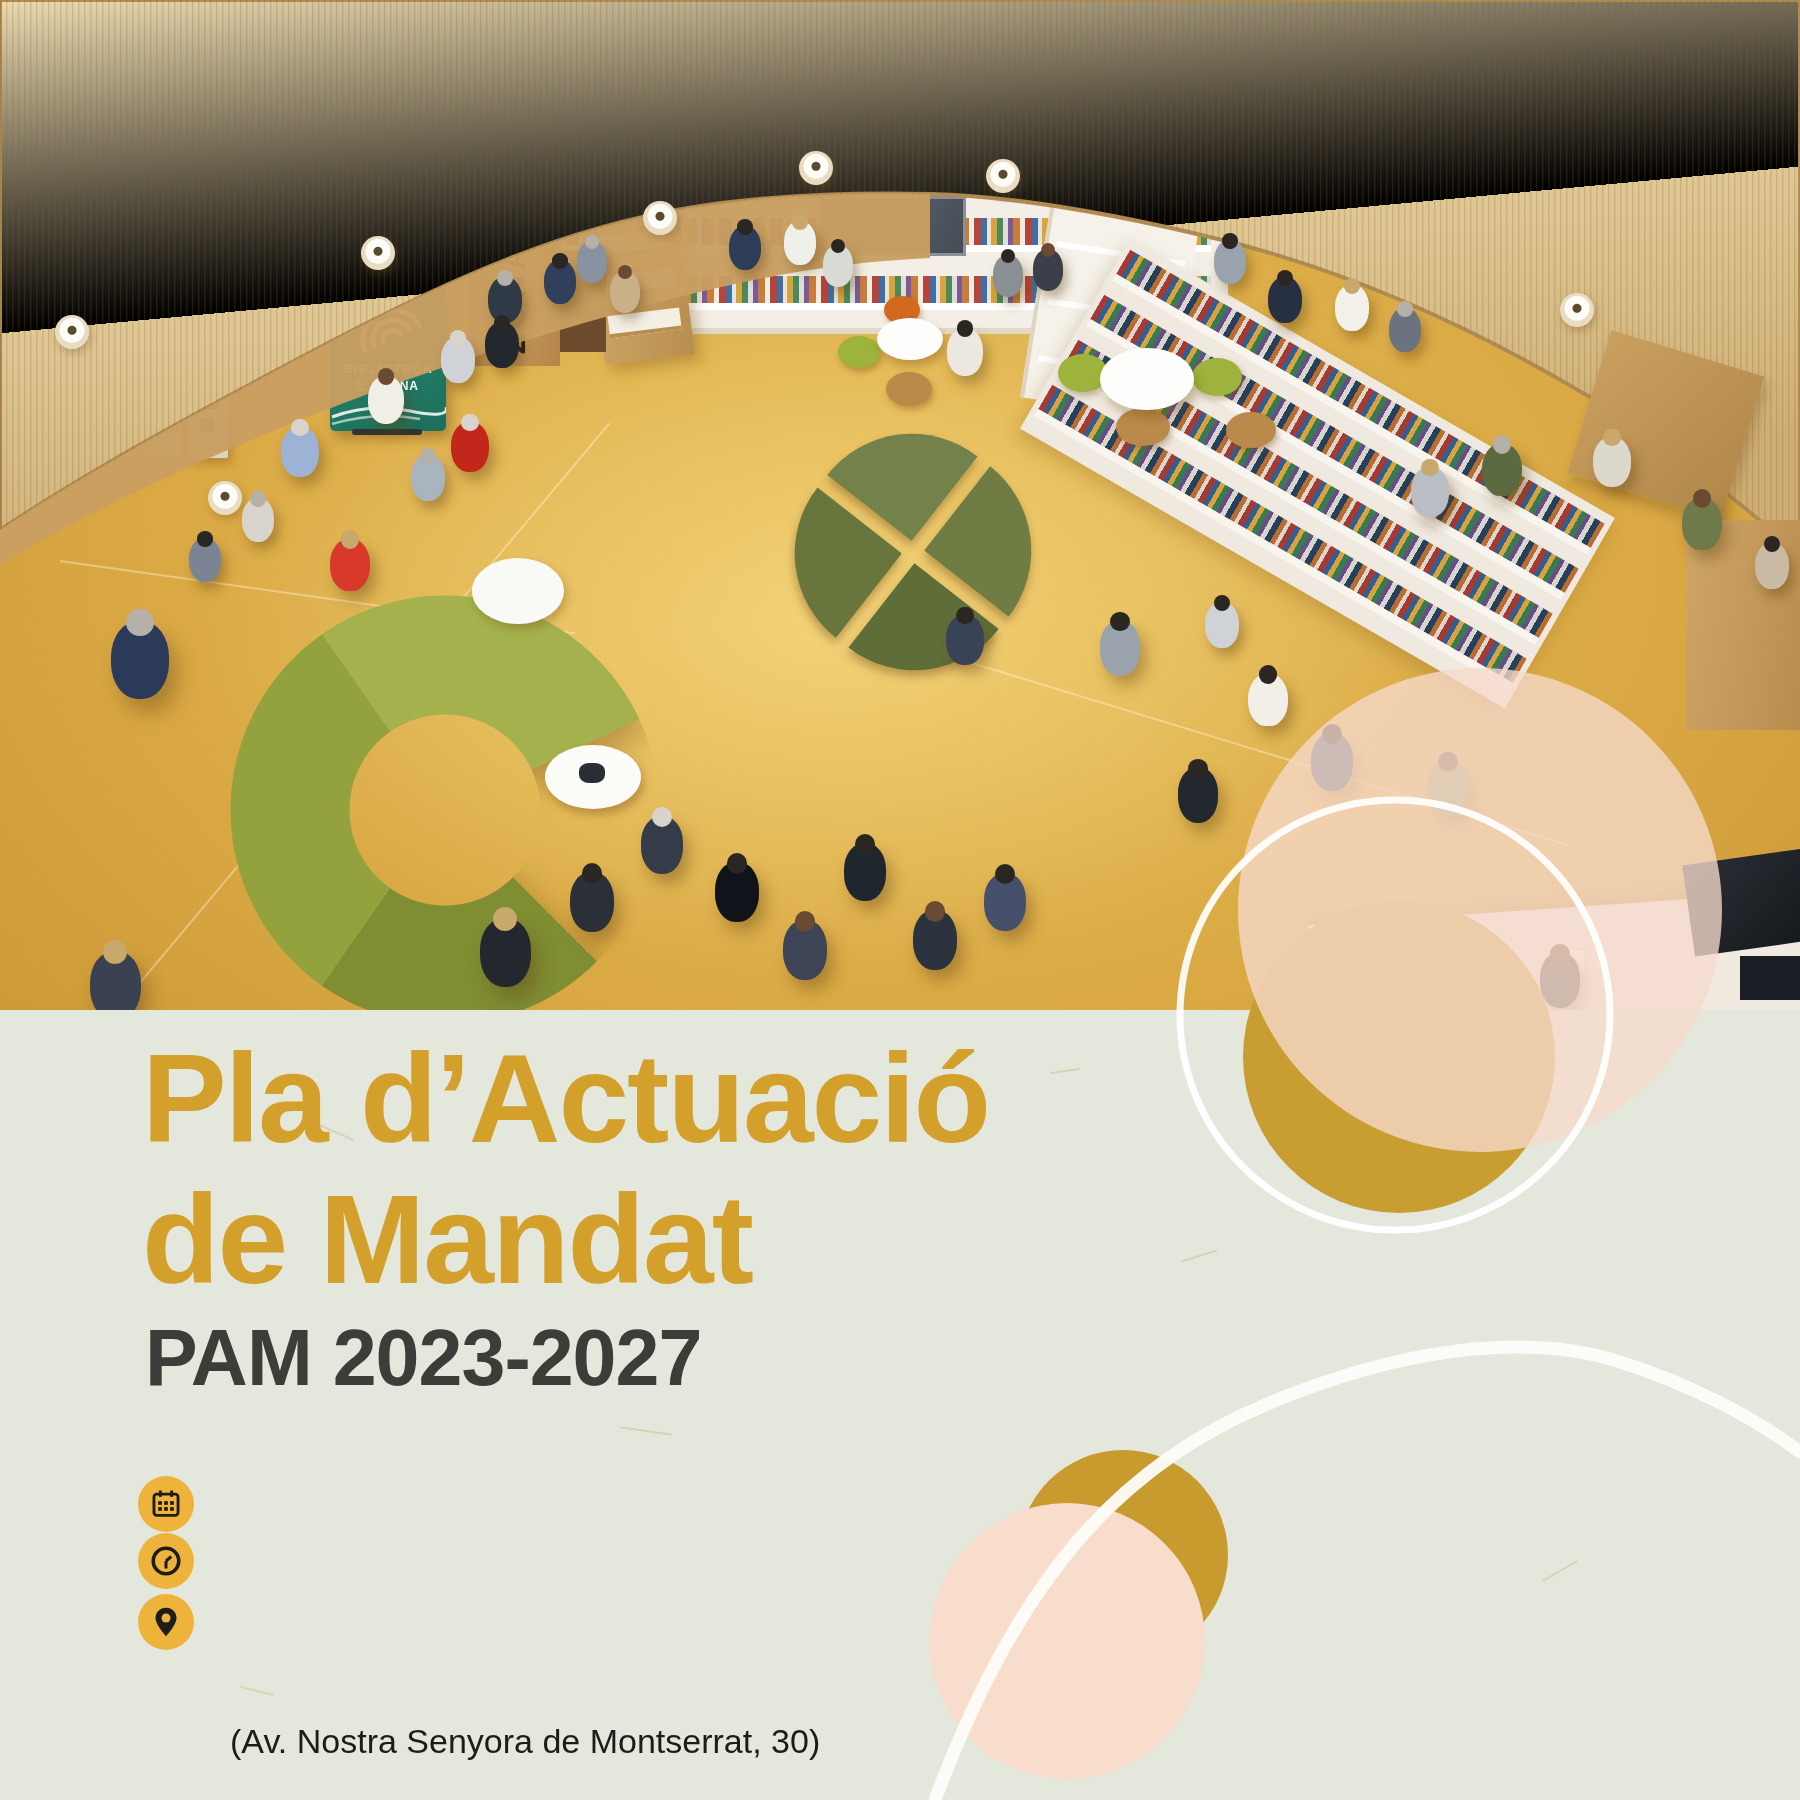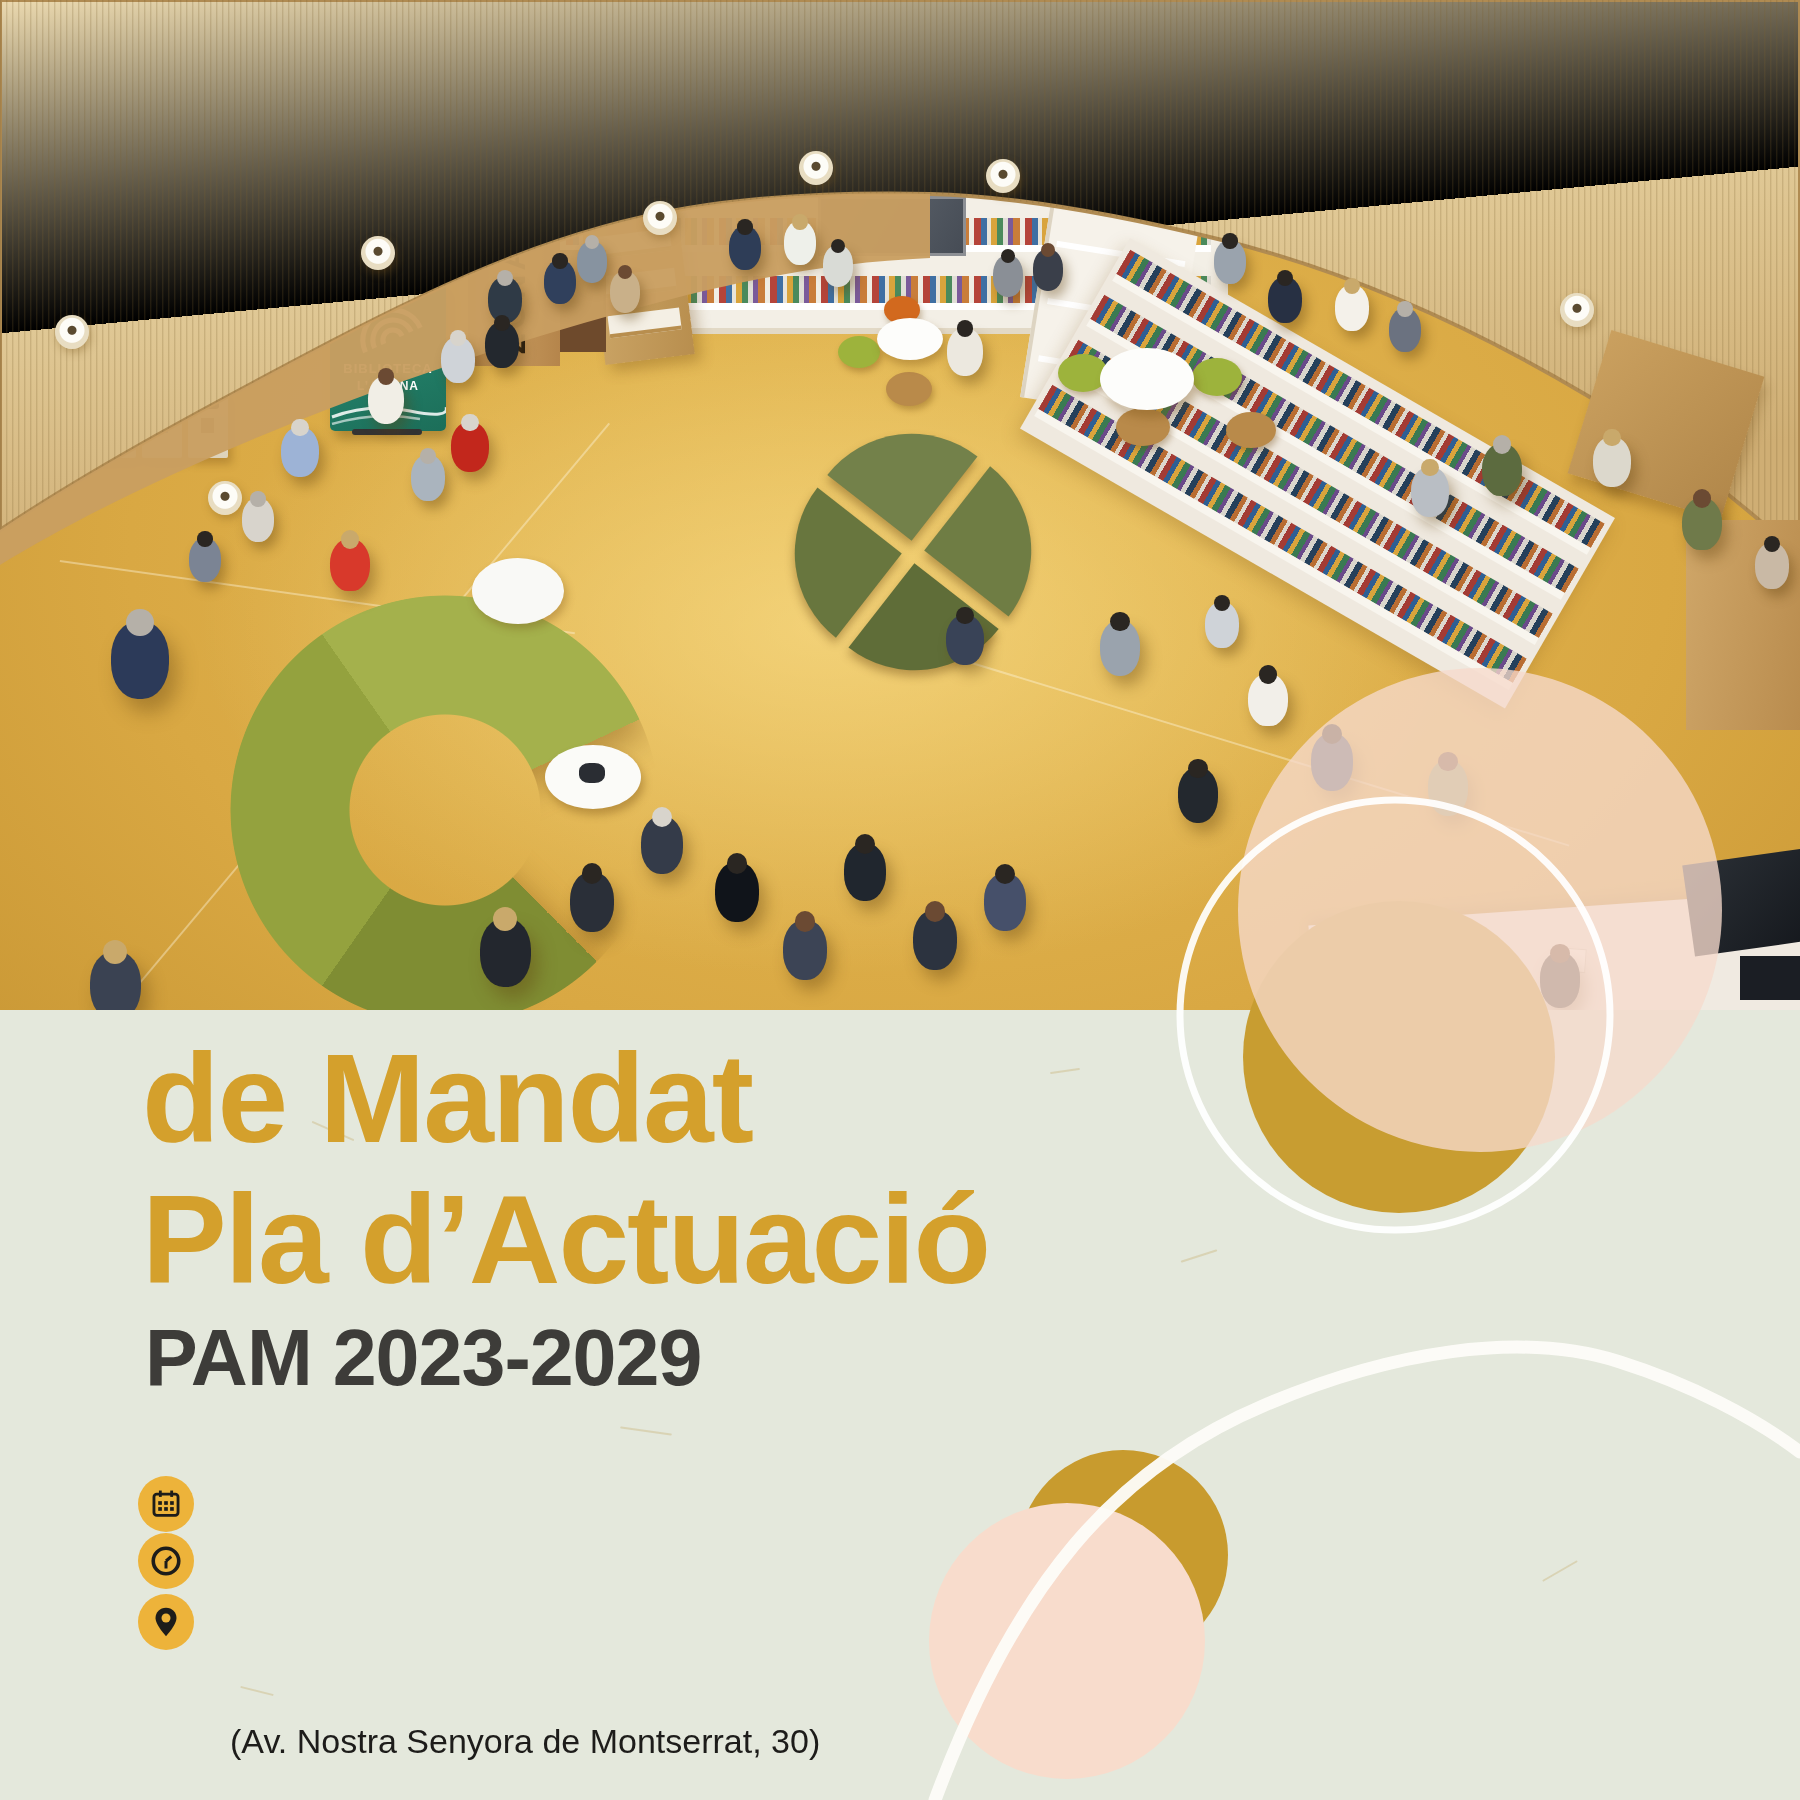--- a/index.html
+++ b/index.html
@@ -422,24 +422,24 @@
   <div class="decor" id="peachA"></div>
   <div class="decor" id="goldB"></div>
   <div class="decor" id="pinkB"></div>
   <svg id="arcs" width="1800" height="1800">
     <circle cx="1395" cy="1015" r="215" fill="none" stroke="rgba(255,255,255,.92)" stroke-width="7"></circle>
     <path d="M935,1800 C1015,1585 1115,1468 1265,1405 C1390,1352 1520,1330 1620,1362
              C1690,1384 1755,1418 1800,1452" fill="none" stroke="rgba(253,252,248,.96)" stroke-width="13" stroke-linecap="round"></path>
   </svg>
 
   <div id="title">
+    <span style="position:static;display:block;">Pla d’Actuació</span>
     <span style="position:static;display:block;">de Mandat</span>
-    <span style="position:static;display:block;">Pla d’Actuació</span>
-  </div>
-  <div id="subtitle">PAM 2023-2029</div>
+  </div>
+  <div id="subtitle">PAM 2023-2027</div>
 
   <div class="dicon" style="top:1476px;">
     <svg width="34" height="34" viewBox="0 0 24 24">
       <rect x="3.5" y="5" width="17" height="15" rx="2" fill="none" stroke="#1d1c1a" stroke-width="2"></rect>
       <line x1="8" y1="2.5" x2="8" y2="7" stroke="#1d1c1a" stroke-width="2"></line>
       <line x1="16" y1="2.5" x2="16" y2="7" stroke="#1d1c1a" stroke-width="2"></line>
       <g fill="#1d1c1a">
         <rect x="6.5" y="10" width="2.6" height="2.6"></rect>
           <rect x="10.7" y="10" width="2.6" height="2.6"></rect>
           <rect x="14.9" y="10" width="2.6" height="2.6"></rect>

